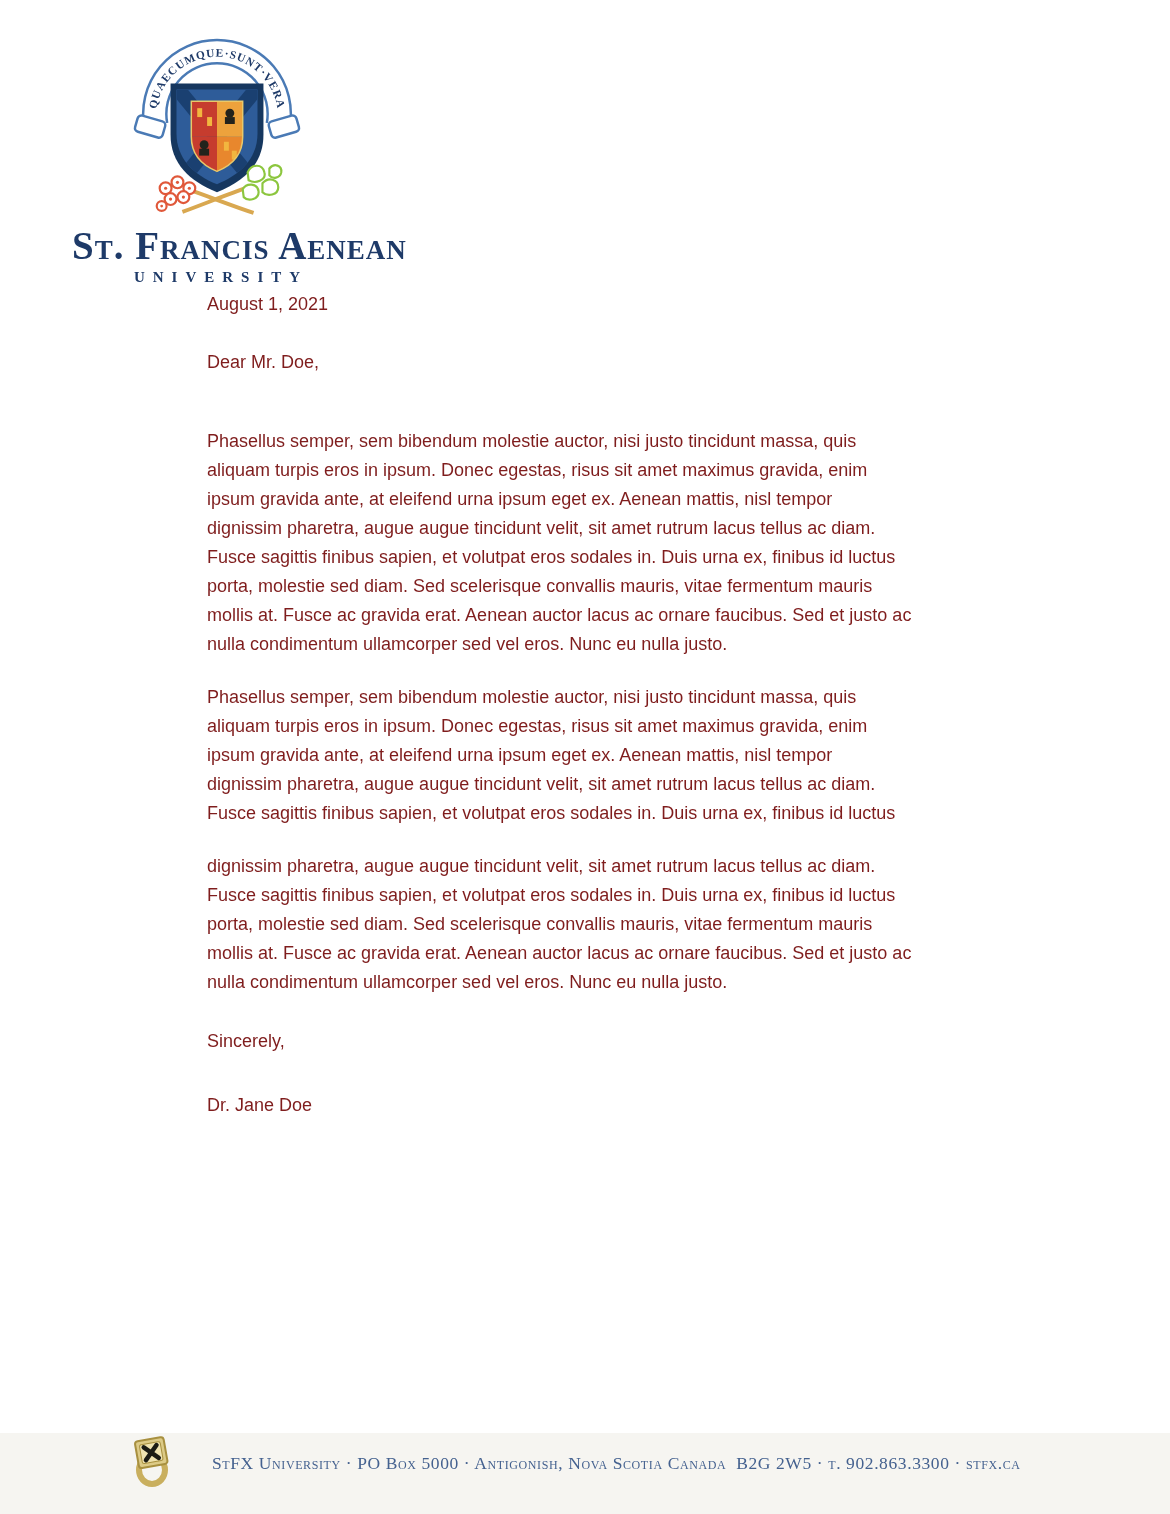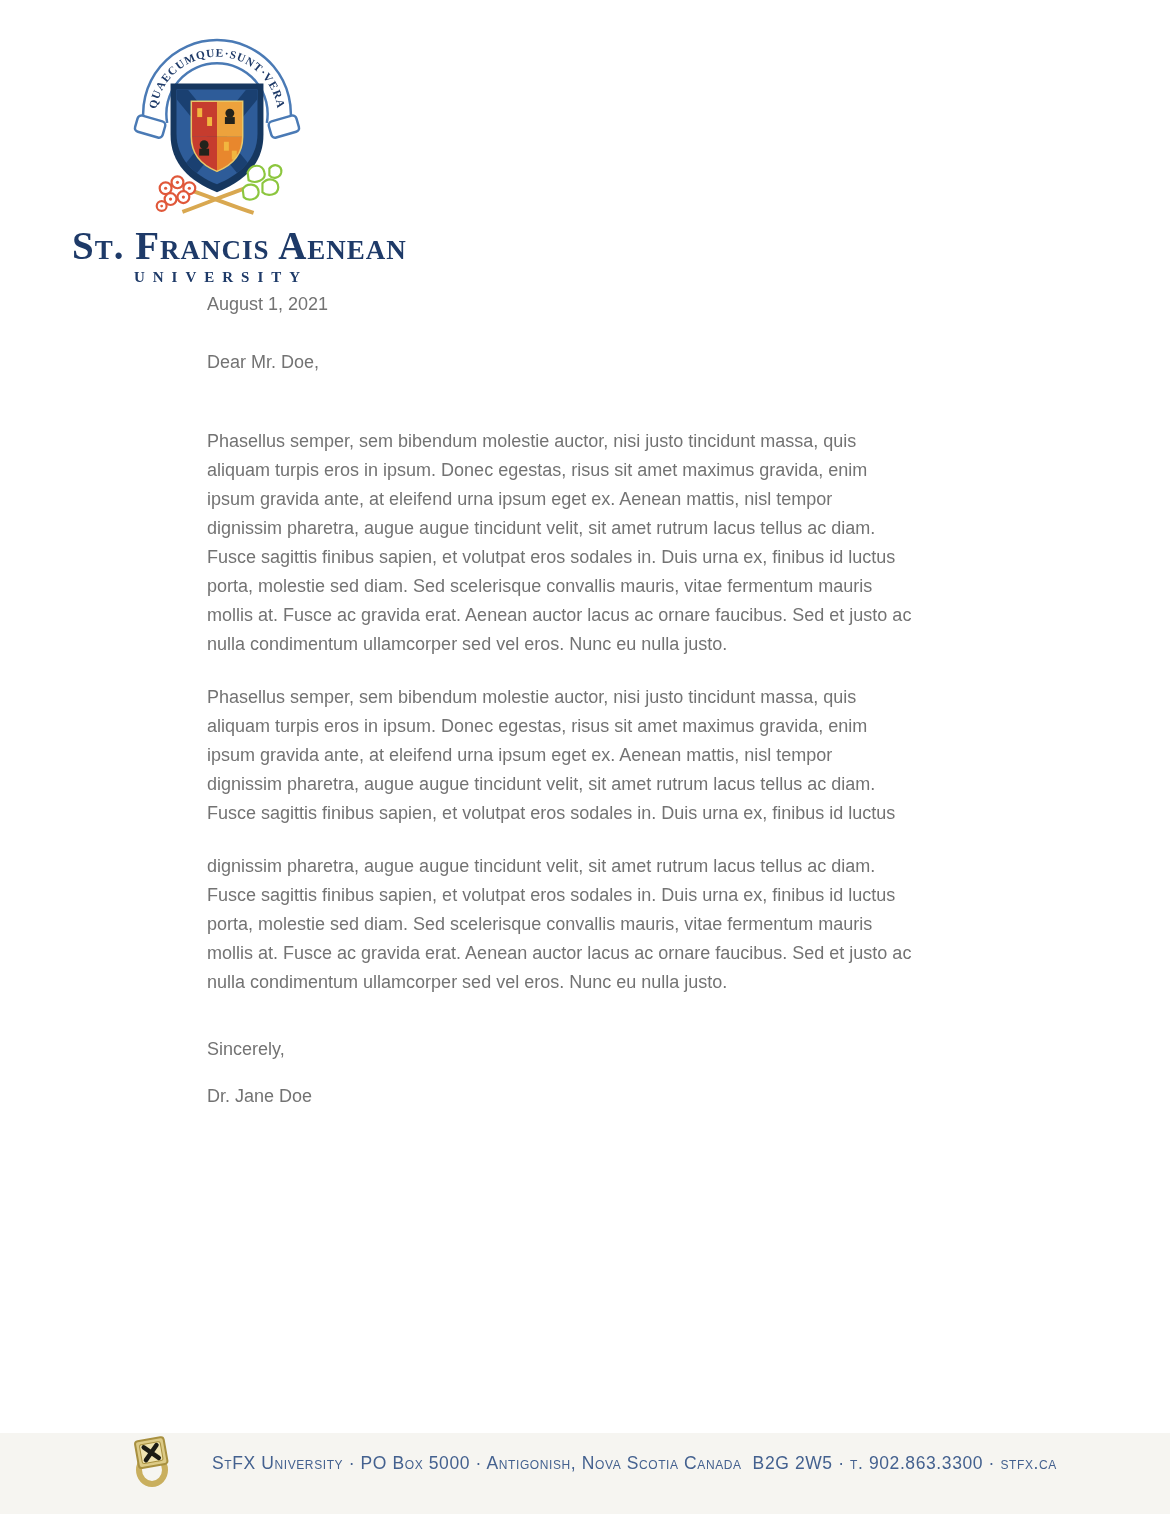--- a/index.html
+++ b/index.html
@@ -9,35 +9,35 @@
   
   .letterhead{position:absolute;left:72px;top:24px;width:290px;text-align:center;}
   .crest{display:block;margin:0 auto;}
   .wm1{font-family:"Liberation Serif",serif;font-variant:small-caps;font-weight:bold;
        font-size:39px;line-height:40px;color:#1e3a68;letter-spacing:1px;white-space:nowrap;margin-top:4px;}
   .wm2{font-family:"Liberation Serif",serif;font-weight:bold;text-transform:uppercase;
        font-size:15px;line-height:22px;color:#1e3a68;letter-spacing:8px;padding-left:8px;white-space:nowrap;}
 
   
   .letter{position:absolute;left:207px;top:290px;width:825px;
-          font-size:18px;line-height:29px;color:#737373;}
+          font-size:18px;line-height:29px;color:#7f1d1d;}
   .letter .block{white-space:pre-line;}
   .addr{margin-top:53px;}
   .sal{margin-top:29px;}
   .para1{margin-top:50px;}
   .para2{margin-top:24px;}
   .para3{margin-top:24px;}
-  .closing{margin-top:38px;}
-  .signature{margin-top:18px;}
+  .closing{margin-top:30px;}
+  .signature{margin-top:35px;}
 
   
   .footer{position:absolute;left:0;top:1433px;width:1170px;height:81px;background:#f6f5f1;}
   .ring{position:absolute;left:130px;top:3px;}
   .footer-text{position:absolute;left:212px;top:20px;
-               font-family:Liberation Sans, sans-serif;font-variant:small-caps;
+               font-family:Liberation Serif, serif;font-variant:small-caps;
                font-size:17.5px;color:#44618f;letter-spacing:0.6px;white-space:pre;}
 </style>
 </head>
 <body>
 
 <div class="page">
 
   <header class="letterhead">
     <svg class="crest" viewBox="0 0 170 200" width="168" height="198">
 

